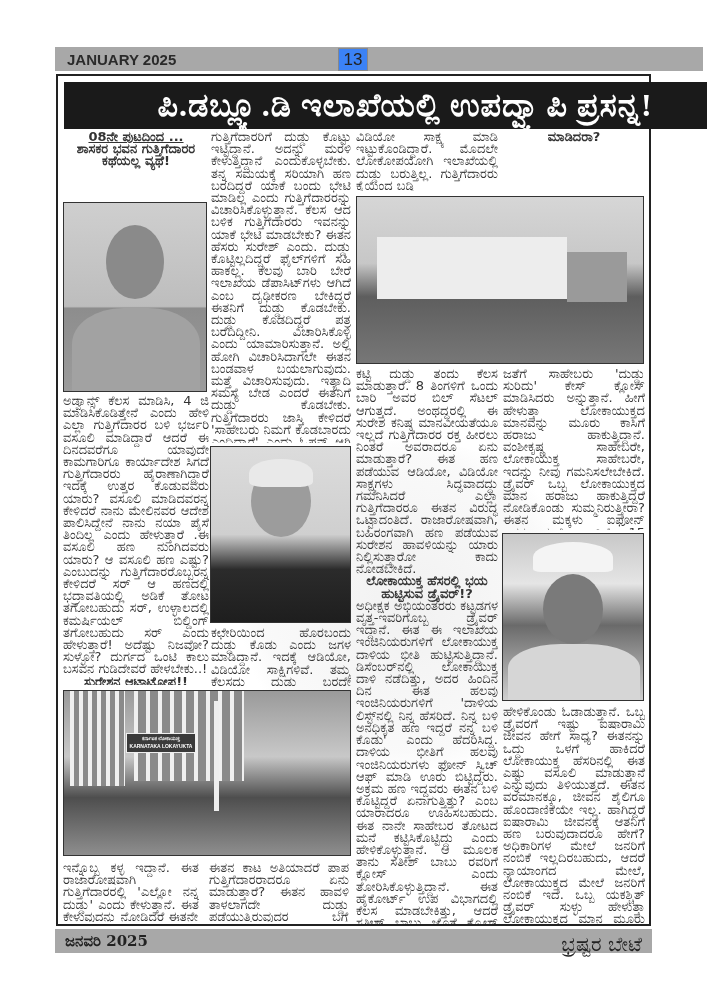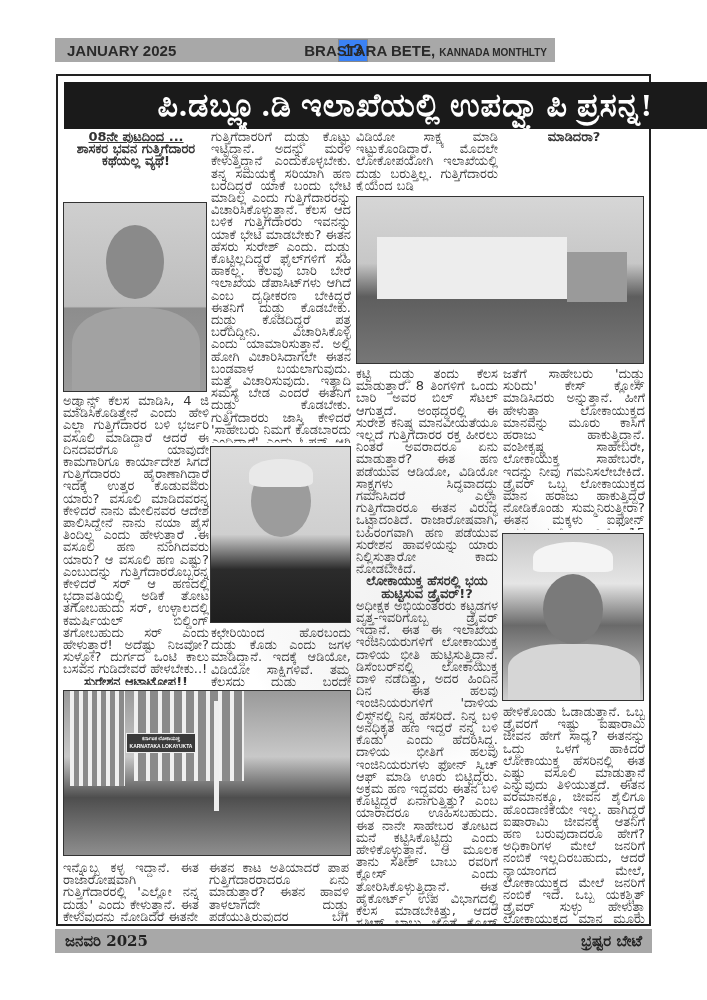--- a/index.html
+++ b/index.html
@@ -1,17 +1,17 @@
 <!DOCTYPE html>
 <html><head>
 <meta charset="utf-8">
 <style>
   html,body{margin:0;padding:0;background:#ffffff;}
   body{width:707px;height:1000px;position:relative;overflow:hidden;font-family:"DejaVu Sans",sans-serif;color:#222;}
-  .topbar{position:absolute;left:55px;top:38px;width:500px;height:24px;background:#a8a8a8;}
+  .topbar{position:absolute;left:55px;top:47px;width:648px;height:24px;background:#a8a8a8;}
   .topbar .date{position:absolute;left:12px;top:4px;font-family:"Liberation Sans",sans-serif;font-weight:bold;font-size:15px;color:#2a2a2a;}
   .topbar .pageno{position:absolute;left:283px;top:1px;width:28px;height:21px;background:#3b82f6;border:1px solid #888;text-align:center;font-family:"Liberation Sans",sans-serif;font-size:17px;line-height:21px;color:#222;}
   .topbar .pub{position:absolute;right:8px;top:4px;font-family:"Liberation Sans",sans-serif;font-weight:bold;font-size:15px;color:#2a2a2a;}
   .topbar .pub small{font-size:10px;}
   .frame{position:absolute;left:56px;top:74px;width:595px;height:852px;border:2px solid #222;box-sizing:border-box;}
   .headline{position:absolute;left:64px;top:82px;width:682px;height:47px;background:#1a1a1a;color:#fff;font-family:Liberation Serif, serif;font-weight:bold;font-size:32px;line-height:47px;text-align:center;letter-spacing:1px;white-space:nowrap;overflow:hidden;}
   .col{position:absolute;font-size:13px;line-height:12.2px;color:#333;text-align:justify;overflow:hidden;}
   .col p{margin:0;}
   .kicker{text-align:center;font-weight:bold;text-decoration:underline;}
   .sub{text-align:center;font-weight:bold;}
@@ -21,30 +21,29 @@
   .ph-house{left:356px;top:196px;width:288px;height:168px;background:linear-gradient(180deg,#d6d6d6 0%,#c7c7c7 40%,#5e5e5e 60%,#777 100%);}
   .ph-police{left:502px;top:533px;width:142px;height:168px;background:linear-gradient(180deg,#c8c8c8 0%,#e5e5e5 30%,#6a6a6a 55%,#cfcfcf 100%);}
   .ph-lok{left:63px;top:690px;width:288px;height:166px;background:linear-gradient(180deg,#9a9a9a 0%,#c8c8c8 40%,#4e4e4e 65%,#8e8e8e 100%);}
   .face{position:absolute;border-radius:50%;background:#8a8a8a;}
   .body-shape{position:absolute;border-radius:40% 40% 0 0;}
   .lok-sign{position:absolute;left:62px;top:42px;width:68px;height:18px;background:#3a3a3a;color:#fff;font-size:5px;line-height:8px;text-align:center;font-family:"Liberation Sans",sans-serif;font-weight:bold;border:1px solid #eee;}
   .pillar{position:absolute;left:150px;top:10px;width:5px;height:110px;background:#eee;}
   .building{position:absolute;background:#f2f2f2;}
   .botbar{position:absolute;left:55px;top:929px;width:597px;height:24px;background:#a8a8a8;}
   .botbar .left{position:absolute;left:10px;top:3px;font-family:"DejaVu Serif",serif;font-weight:bold;font-size:15px;color:#222;}
-  .botbar .right{position:absolute;right:10px;top:3px;font-family:"DejaVu Serif",serif;font-weight:bold;font-size:15px;color:#222;}
+  .botbar .right{position:absolute;right:10px;top:3px;font-family:"DejaVu Serif",serif;font-weight:normal;font-size:20px;color:#222;}
   .watermark{position:absolute;left:230px;top:440px;width:360px;height:330px;border-radius:50%;background:radial-gradient(circle,rgba(200,200,200,0.25) 0%,rgba(210,210,210,0.12) 60%,rgba(255,255,255,0) 70%);pointer-events:none;}
 </style>
 </head>
 <body>
 
 <div class="topbar">
   <span class="date">JANUARY 2025</span>
   <span class="pageno">13</span>
-  <span class="pub"><span>BRASTARA BETE,</span> <small>KANNADA MONTHLTY</small></span>
 </div>
 
 <div class="frame"></div>
 
 <div class="headline">ಪಿ.ಡಬ್ಲ್ಯೂ.ಡಿ ಇಲಾಖೆಯಲ್ಲಿ ಉಪದ್ವ್ಯಾಪಿ ಪ್ರಸನ್ನ!</div>
 
 <div class="watermark"></div>
 
 <div class="col" style="left:63px;top:131px;width:146px;height:70px;">
   <p class="kicker">08ನೇ ಪುಟದಿಂದ ...</p>

